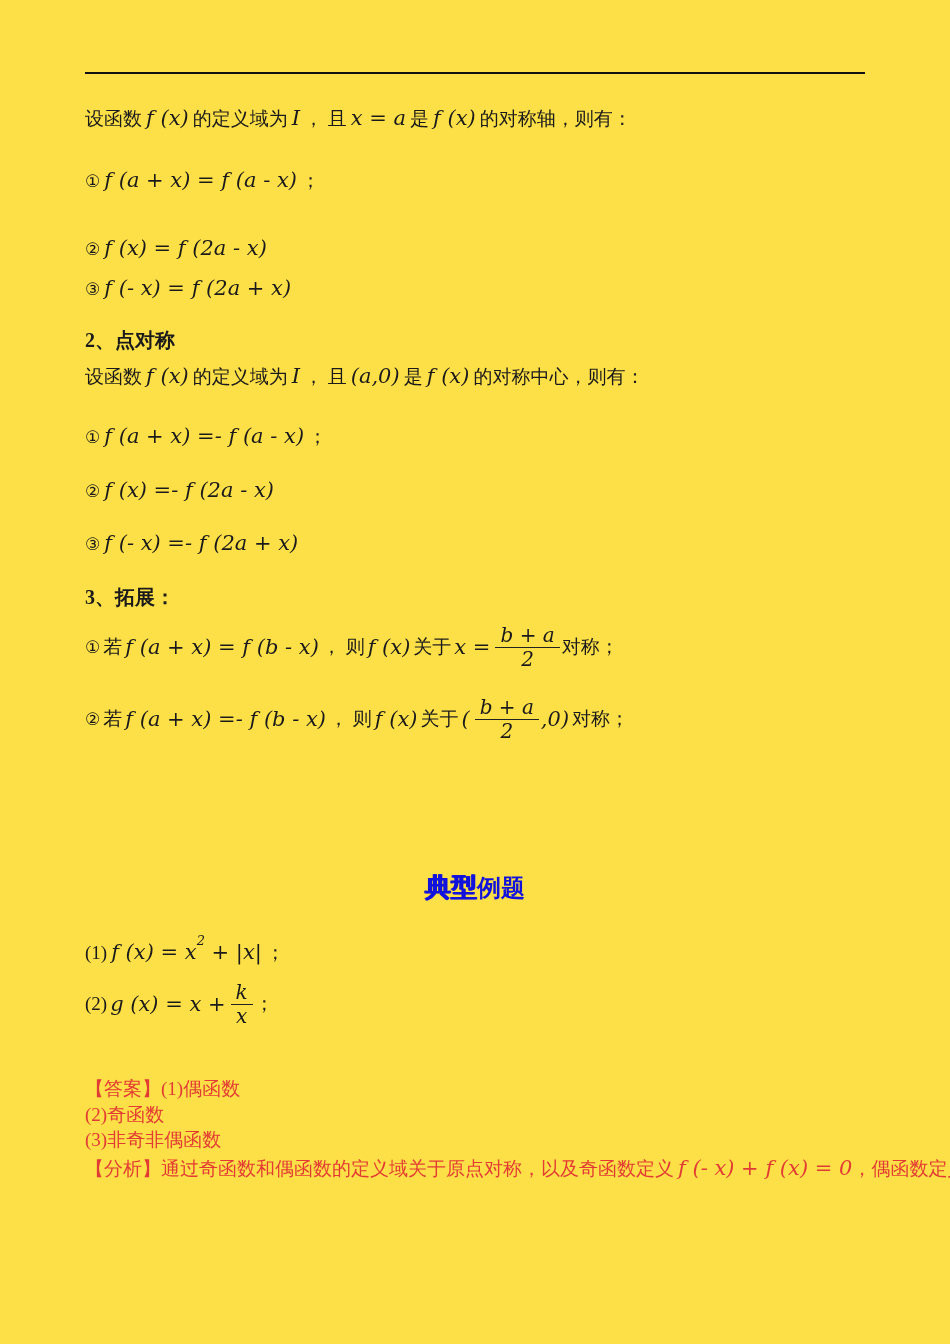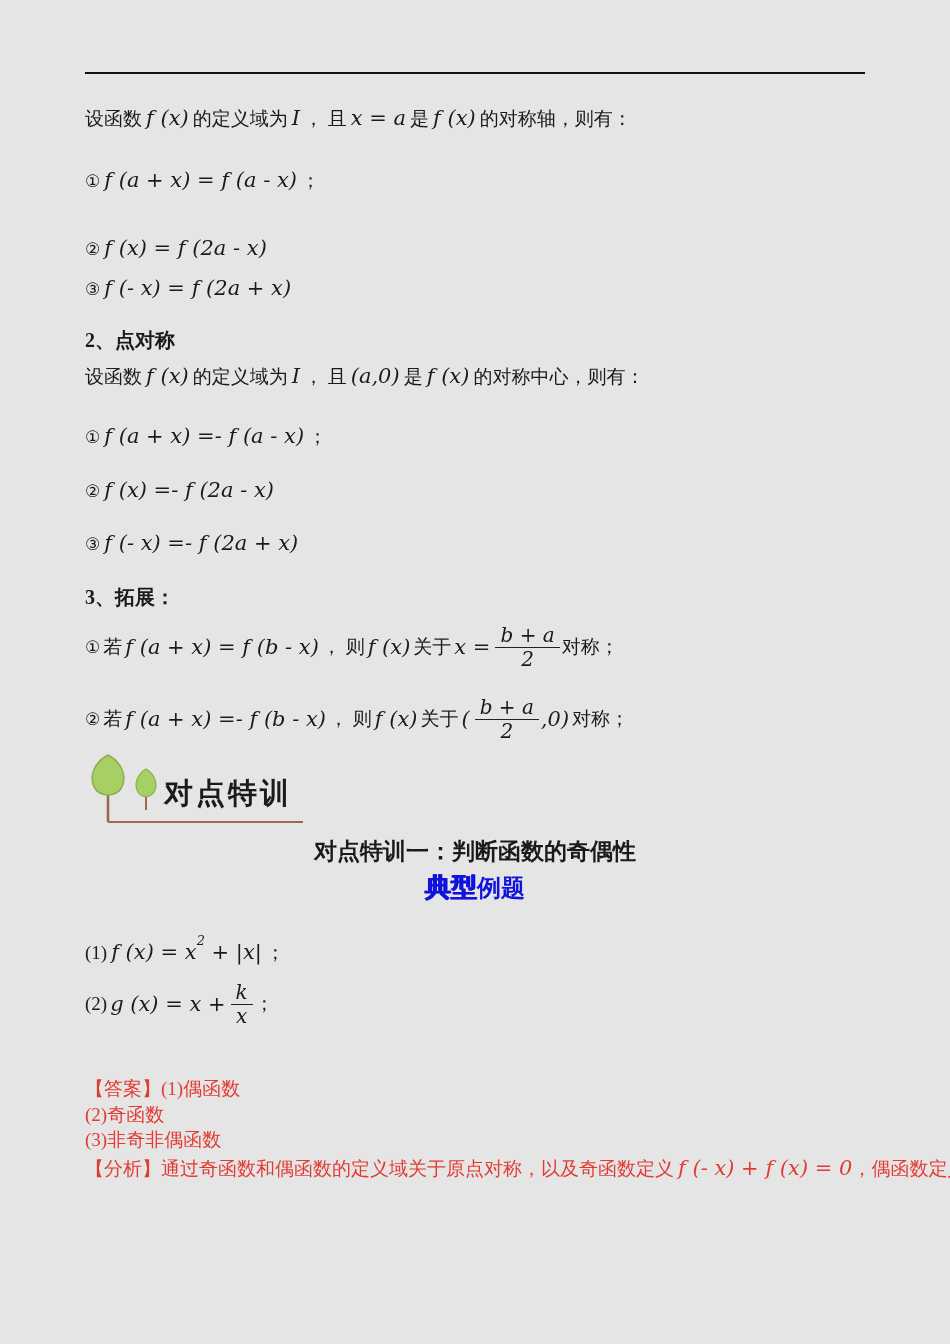--- a/index.html
+++ b/index.html
@@ -1,16 +1,16 @@
 <!DOCTYPE html>
 <html><head>
 <meta charset="utf-8">
 <style>
   html,body{margin:0;padding:0;background:#ffffff;}
-  .page{position:relative;width:950px;height:1344px;background:#e5e5e5;overflow:hidden;
+  .page{position:relative;width:950px;height:1344px;background:#fde047;overflow:hidden;
         font-family:"Liberation Serif",serif;color:#1a1a1a;}
   .rule{position:absolute;left:85px;top:72px;width:780px;height:2px;background:#111;}
   .line{position:absolute;left:85px;white-space:nowrap;}
   .center{left:0;width:950px;text-align:center;}
   .t{font-family:"Liberation Serif",serif;font-size:19px;font-style:normal;}
   .m{font-family:"DejaVu Serif",serif;font-style:italic;font-size:21px;}
   .circ{font-family:"DejaVu Sans",sans-serif;font-size:17px;font-style:normal;}
   .sec-title{font-size:20px;font-weight:bold;}
   .fline{display:flex;align-items:center;}
   .fline>*{margin-right:3px;}
@@ -114,32 +114,21 @@
     <span class="t">关于</span>
     <span class="m">(</span>
     <span class="frac">
       <span class="fnum">b + a</span>
       <span class="fden">2</span>
     </span>
     <span class="m">,0)</span>
     <span class="t">对称；</span>
   </div>
 
-  <div class="banner">
-    <svg width="230" height="78" viewBox="0 0 230 78">
-      <path d="M20 70 L215 70" stroke="#9a6a50" stroke-width="2.2" fill="none"></path>
-      <path d="M20 30 L20 70" stroke="#9a6a50" stroke-width="2.6" fill="none"></path>
-      <path d="M20 3 C33.5 10 40 25 33 36.5 C27.5 45 12.5 45 7 36.5 C0 25 6.5 10 20 3 Z" fill="#a8cf63" stroke="#8ab14a" stroke-width="1.5"></path>
-      <path d="M58 42 L58 58" stroke="#9a6a50" stroke-width="2" fill="none"></path>
-      <path d="M58 17 C66.5 22 70.5 32 66 40 C62.5 46 53.5 46 50 40 C45.5 32 49.5 22 58 17 Z" fill="#a8cf63" stroke="#8ab14a" stroke-width="1.3"></path>
-    </svg>
-    <span class="banner-label">对点特训</span>
-  </div>
 
-  <div class="line center h1" style="top:836px">对点特训一：判断函数的奇偶性</div>
   <div class="line center" style="top:870px">
     <span class="h2a blue">典型</span><span class="h2b blue">例题</span>
   </div>
 
 
   <div class="line" style="top:940px">
     <span class="t">(1)</span>
     <span class="m">f (x) = x</span><sup class="msup">2</sup><span class="m"> + |x|</span>
     <span class="t">；</span>
   </div>

